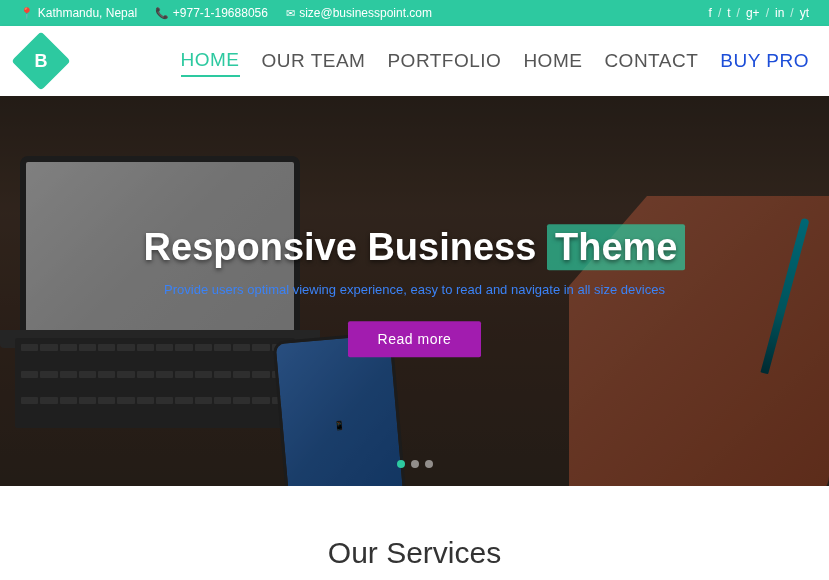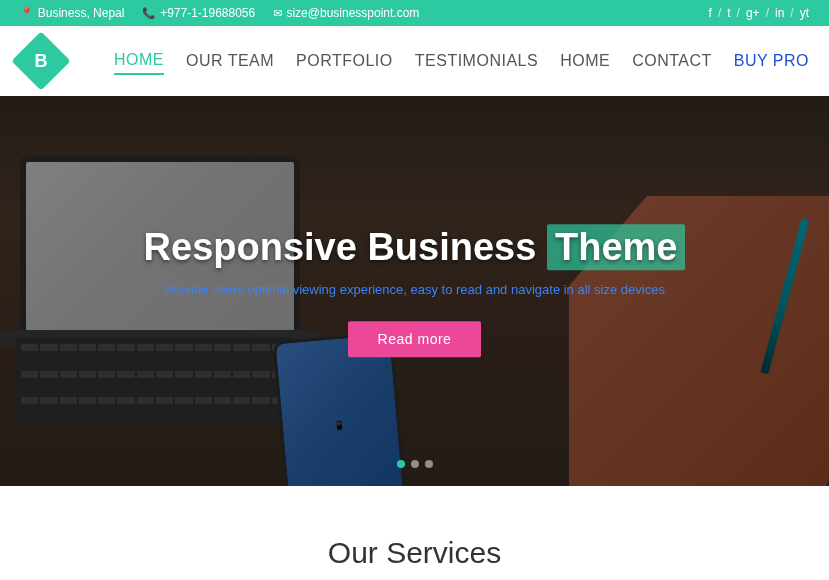--- a/index.html
+++ b/index.html
@@ -73,21 +73,21 @@
       color: #333;
       font-weight: 400;
       letter-spacing: 0.5px;
     }
     .nav {
       display: flex;
       gap: 22px;
       align-items: center;
     }
     .nav-item {
-      font-size: 16px;
+      font-size: 19px;
       color: #555;
       text-decoration: none;
       letter-spacing: 0.5px;
       cursor: pointer;
       padding: 4px 0;
     }
     .nav-item.active {
       color: #2dc9a0;
       border-bottom: 2px solid #2dc9a0;
     }
@@ -240,21 +240,21 @@
       border-radius: 2px;
     }
     .hero-subtitle {
       font-size: 13px;
       color: #3b82f6;
       margin-bottom: 24px;
       font-weight: 300;
     }
     .hero-btn {
       display: inline-block;
-      background: #ec4899;
+      background: #a21caf;
       color: white;
       padding: 10px 30px;
       font-size: 14px;
       border: none;
       border-radius: 2px;
       cursor: pointer;
       text-decoration: none;
       letter-spacing: 0.5px;
     }
 
@@ -291,21 +291,21 @@
       margin-bottom: 12px;
     }
   </style>
 </head>
 <body>
 
 <div class="top-bar">
   <div class="top-bar-left">
     <div class="top-bar-item">
       <span class="top-bar-icon">📍</span>
-      <span>Business, Nepal</span>
+      <span>Kathmandu, Nepal</span>
     </div>
     <div class="top-bar-item">
       <span class="top-bar-icon">📞</span>
       <span>+977-1-19688056</span>
     </div>
     <div class="top-bar-item">
       <span class="top-bar-icon">✉</span>
       <span>size@businesspoint.com</span>
     </div>
   </div>
@@ -325,21 +325,20 @@
 <header class="header">
   <div class="logo">
     <div class="logo-diamond">
       <div class="logo-diamond-inner">B</div>
     </div>
   </div>
   <nav class="nav">
     <a class="nav-item active">HOME</a>
     <a class="nav-item">OUR TEAM</a>
     <a class="nav-item">PORTFOLIO</a>
-    <a class="nav-item">TESTIMONIALS</a>
     <a class="nav-item">HOME</a>
     <a class="nav-item">CONTACT</a>
     <a class="nav-item buy-pro">BUY PRO</a>
   </nav>
 </header>
 
 <section class="hero">
 
   <div class="hero-bg-image"></div>
 

